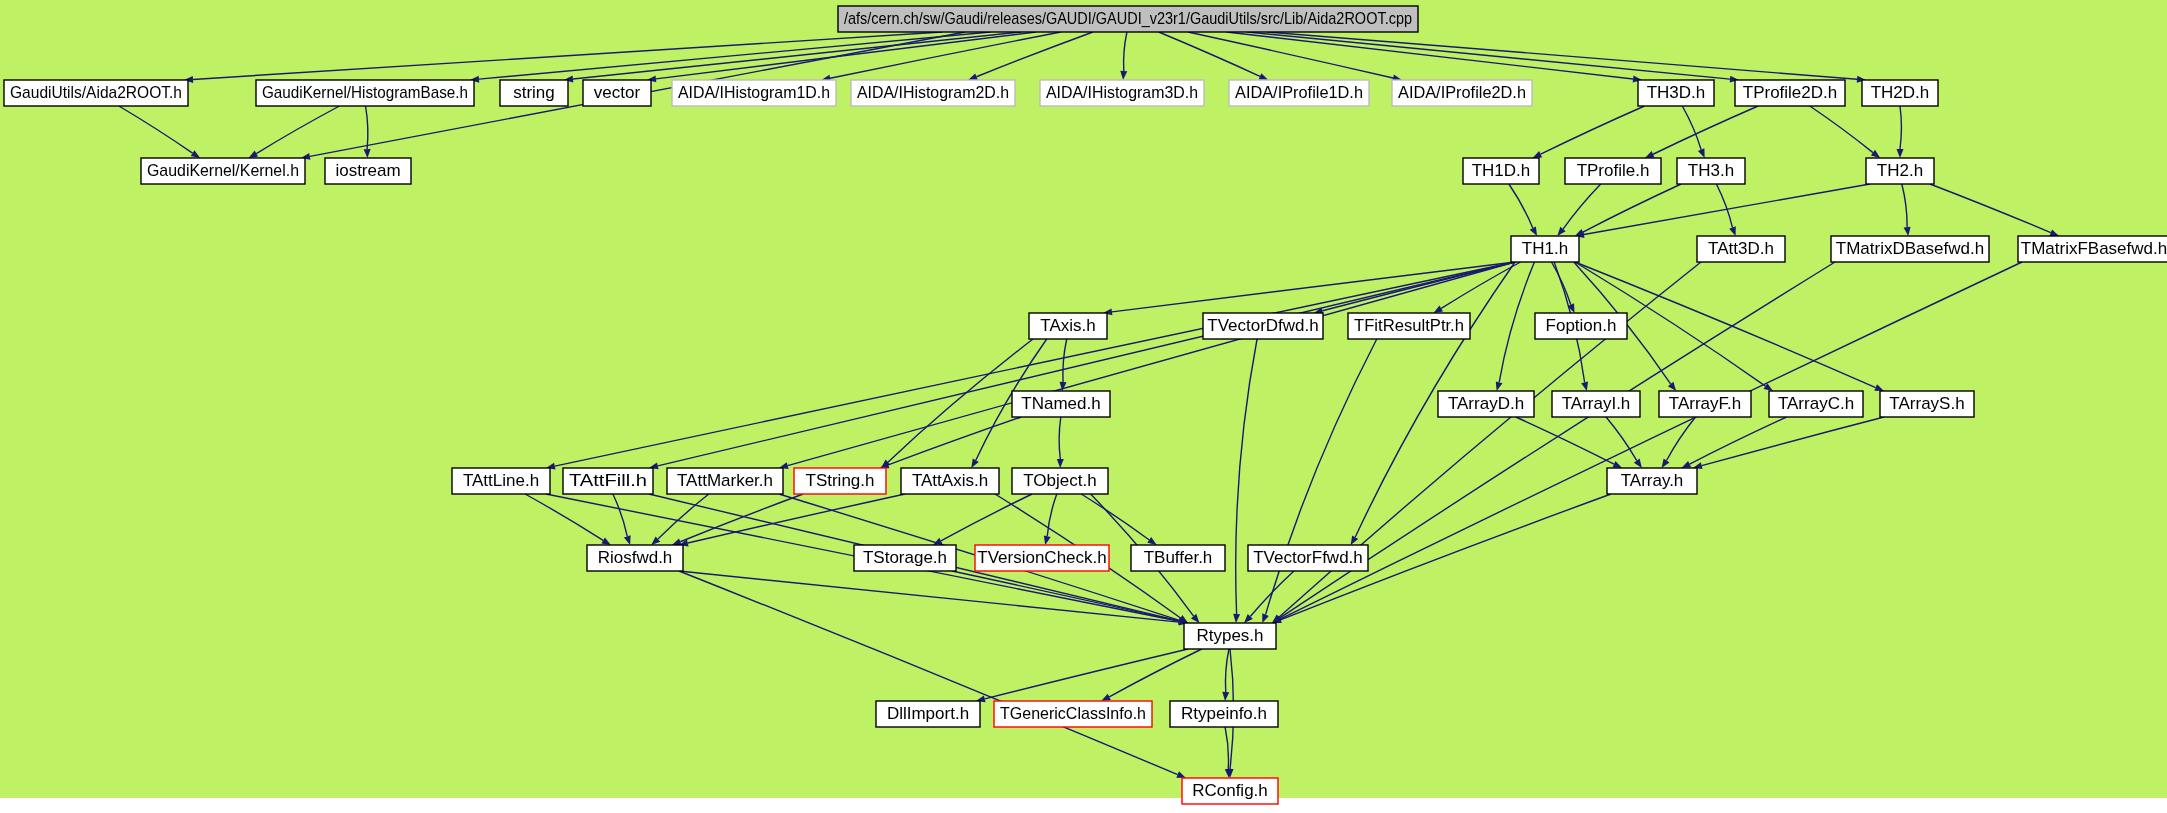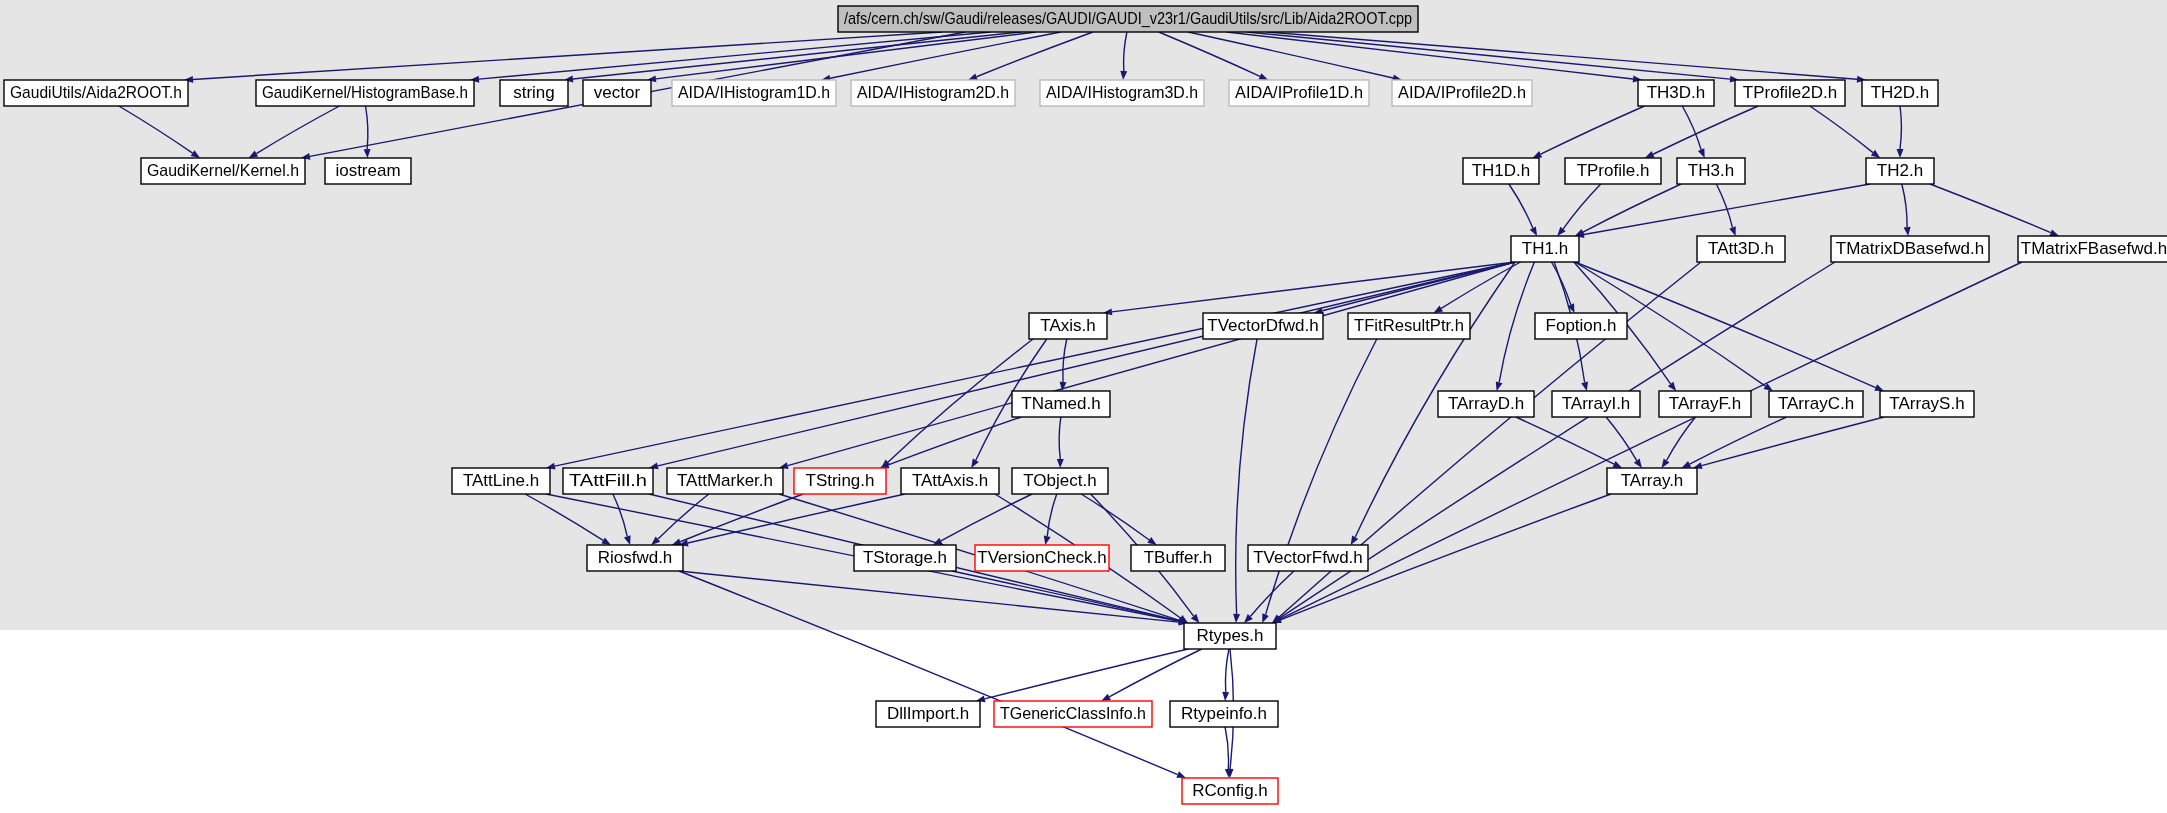--- a/index.html
+++ b/index.html
@@ -9,22 +9,22 @@
   }
   body {
     width: 2167px;
     height: 813px;
     font-family: "Liberation Sans", sans-serif;
     overflow: hidden;
   }
   #graph-root {
     position: relative;
     width: 2167px;
-    height: 630px;
-    background: #e5e5e5;
+    height: 798px;
+    background: #bef264;
   }
   svg#graph-svg {
     position: absolute;
     left: 0;
     top: 0;
     width: 2167px;
     height: 813px;
     display: block;
   }
   .node-box rect {

